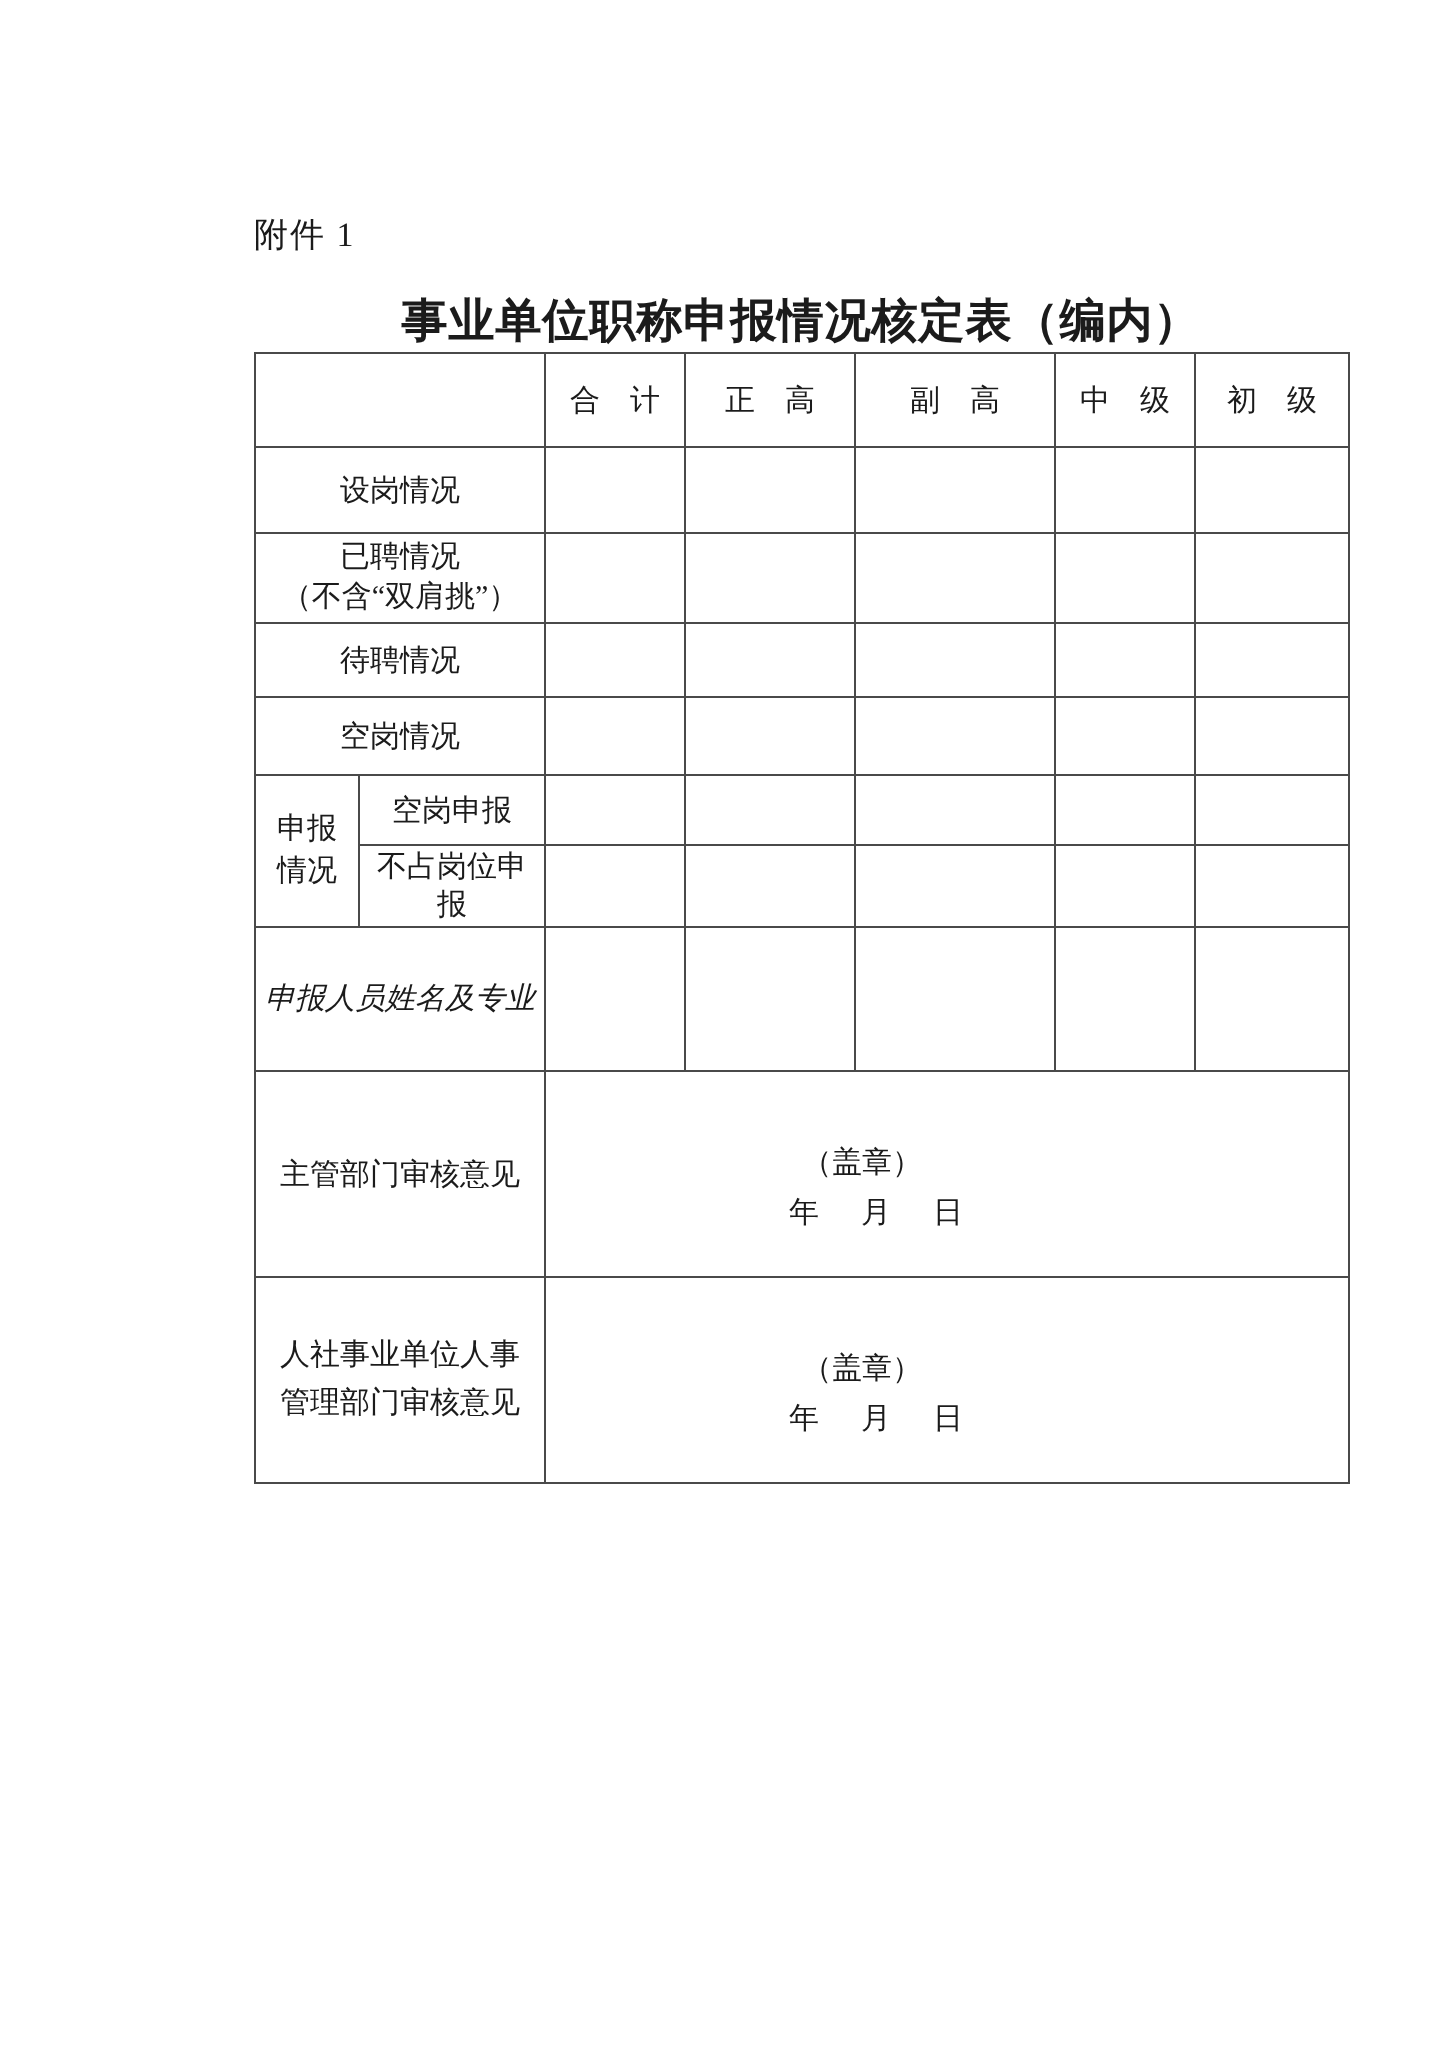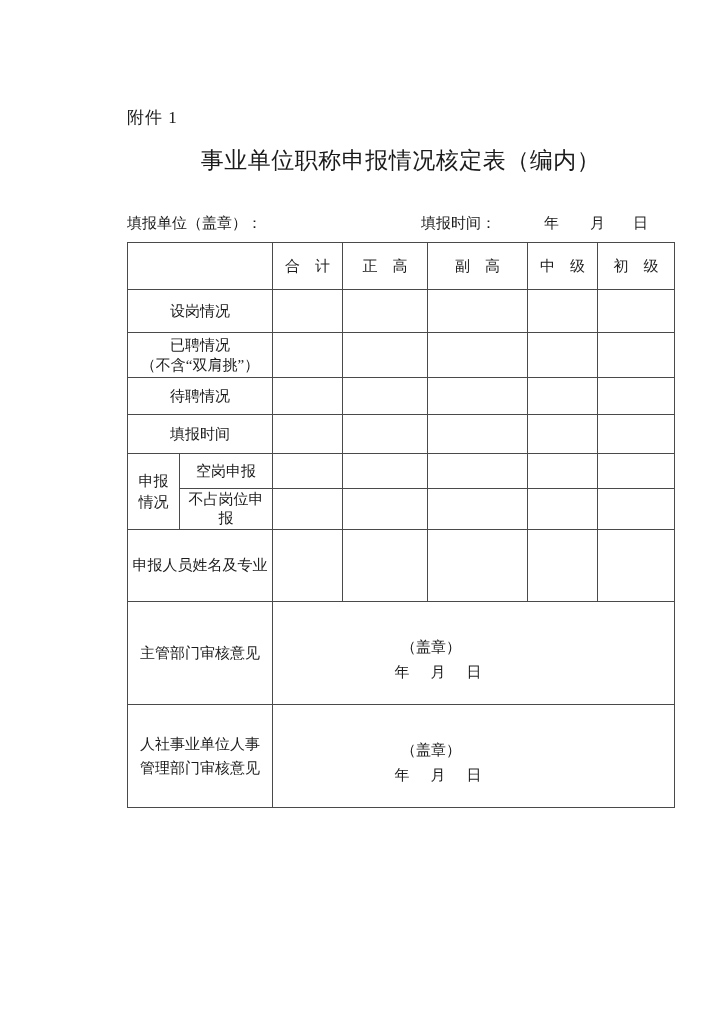--- a/index.html
+++ b/index.html
@@ -11,21 +11,21 @@
     -webkit-font-smoothing: antialiased;
   }
   .page { width: 724px; height: 1024px; overflow: hidden; position: relative; margin-left: 37px; }
   .content { margin-left: 90px; margin-right: 87px; padding-top: 106px; width: 547px; }
 
   .attachment { font-size: 17px; letter-spacing: 1px; }
 
   .doc-title {
     text-align: center;
     font-size: 23px;
-    font-weight: 400;
+    font-weight: 700;
     margin-top: 16px;
     letter-spacing: 0.5px;
     white-space: nowrap;
   }
 
   .meta-row {
     margin-top: 38px;
     margin-bottom: 9px;
     font-size: 15px;
     display: flex;
@@ -54,21 +54,21 @@
   }
   table.form { border: 1.5px solid #3d3d3d; }
 
   tr.h-header   { height: 47px; }
   tr.h-r1       { height: 43px; padding-left: 44px; }
   tr.h-r2       { height: 45px; }
   tr.h-r3       { height: 37px; }
   tr.h-r4       { height: 39px; }
   tr.h-r5       { height: 35px; }
   tr.h-r6       { height: 36px; padding-left: 32px; }
-  tr.h-r7       { height: 72px; }
+  tr.h-r7       { height: 72px; font-style: italic; }
   tr.h-review   { height: 103px; }
 
   .two-line { line-height: 20px; text-align: center; }
   .group-label { line-height: 21px; }
 
   td.review-cell { text-align: right; vertical-align: middle; }
   .stamp-block { margin-top: 14px; }
   .stamp-line { padding-right: 85px; font-size: 15px; font-family: Liberation Serif, serif; }
   .date-line  { padding-right: 68px; font-size: 15px; margin-top: 6px; letter-spacing: 3px; }
 
@@ -84,29 +84,20 @@
 </head>
 <body>
 
 <div class="page">
   <div class="content">
 
     <div class="attachment">附件 1</div>
 
     <div class="doc-title">事业单位职称申报情况核定表（编内）</div>
 
-    <div class="meta-row">
-      <span class="meta-left">填报单位（盖章）：</span>
-      <span class="meta-right">
-        <span class="meta-time-label">填报时间：</span>
-        <span class="meta-year">年</span>
-        <span class="meta-month">月</span>
-        <span class="meta-day">日</span>
-      </span>
-    </div>
 
     <table class="form">
       <colgroup>
         <col style="width:52px">
           <col style="width:93px">
         <col style="width:70px">
           <col style="width:85px">
         <col style="width:100px">
           <col style="width:70px">
           <col style="width:77px">
@@ -148,21 +139,21 @@
       <tr class="h-r3">
         <td colspan="2">待聘情况</td>
         <td></td>
         <td></td>
         <td></td>
         <td></td>
         <td></td>
       </tr>
 
       <tr class="h-r4">
-        <td colspan="2">填报时间</td>
+        <td colspan="2">空岗情况</td>
         <td></td>
         <td></td>
         <td></td>
         <td></td>
         <td></td>
       </tr>
 
       <tr class="h-r5">
         <td rowspan="2">
           <div class="group-label">

